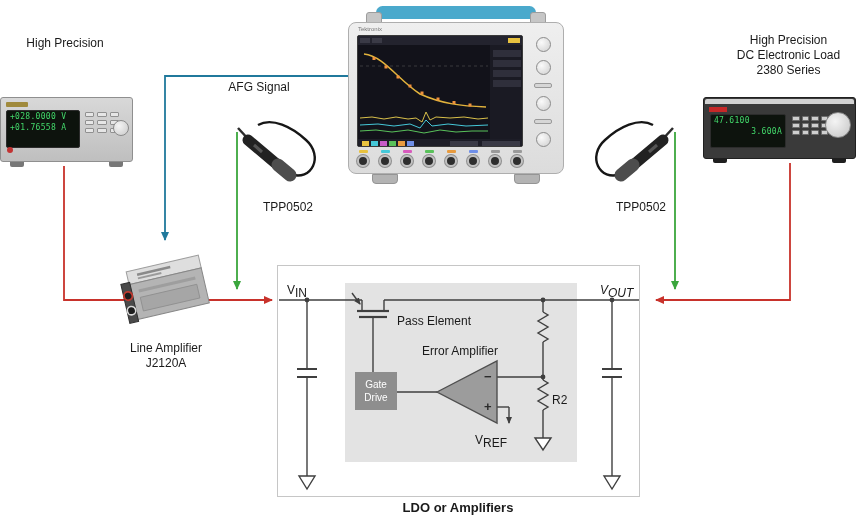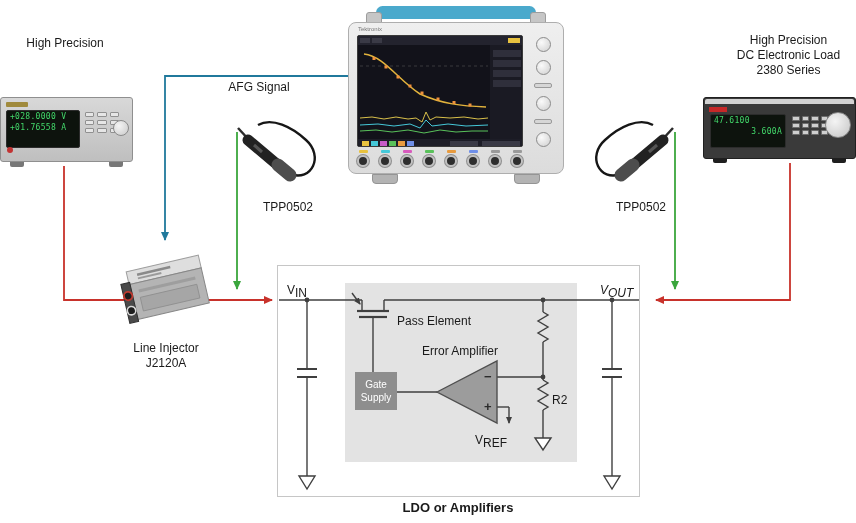--- a/index.html
+++ b/index.html
@@ -374,31 +374,31 @@
   </div>
   <div class="lbl" style="left:716px; top:33px; width:145px;">
     <div>High Precision</div>
     <div>DC Electronic Load</div>
     <div>2380 Series</div>
   </div>
   <div class="lbl" style="left:213px; top:80px; width:92px;">AFG Signal</div>
   <div class="lbl" style="left:243px; top:200px; width:90px;">TPP0502</div>
   <div class="lbl" style="left:596px; top:200px; width:90px;">TPP0502</div>
   <div class="lbl" style="left:112px; top:341px; width:108px;">
-    <div>Line Injector</div>
+    <div>Line Amplifier</div>
     <div>J2120A</div>
   </div>
   <div class="lbl bold" style="left:348px; top:500px; width:220px;">LDO or Amplifiers</div>
 
   <div class="clabel" style="left:287px; top:283px;"><span>V</span><sub>IN</sub></div>
   <div class="clabel" style="left:600px; top:283px;font-style:italic;"><span>V</span><sub>OUT</sub></div>
   <div class="clabel" style="left:397px; top:314px;">Pass Element</div>
   <div class="clabel" style="left:422px; top:344px;">Error Amplifier</div>
   <div class="gate-drive">
     <div>Gate</div>
-    <div>Supply</div>
+    <div>Drive</div>
   </div>
   <div class="clabel" style="left:552px; top:393px;">R2</div>
   <div class="clabel" style="left:475px; top:433px; width:44px; text-align:left;"><span>V</span><sub>REF</sub></div>
   <div class="sign" style="left:484px; top:369px;">−</div>
   <div class="sign" style="left:484px; top:399px;">+</div>
 
 </div>
 
 </body></html>

